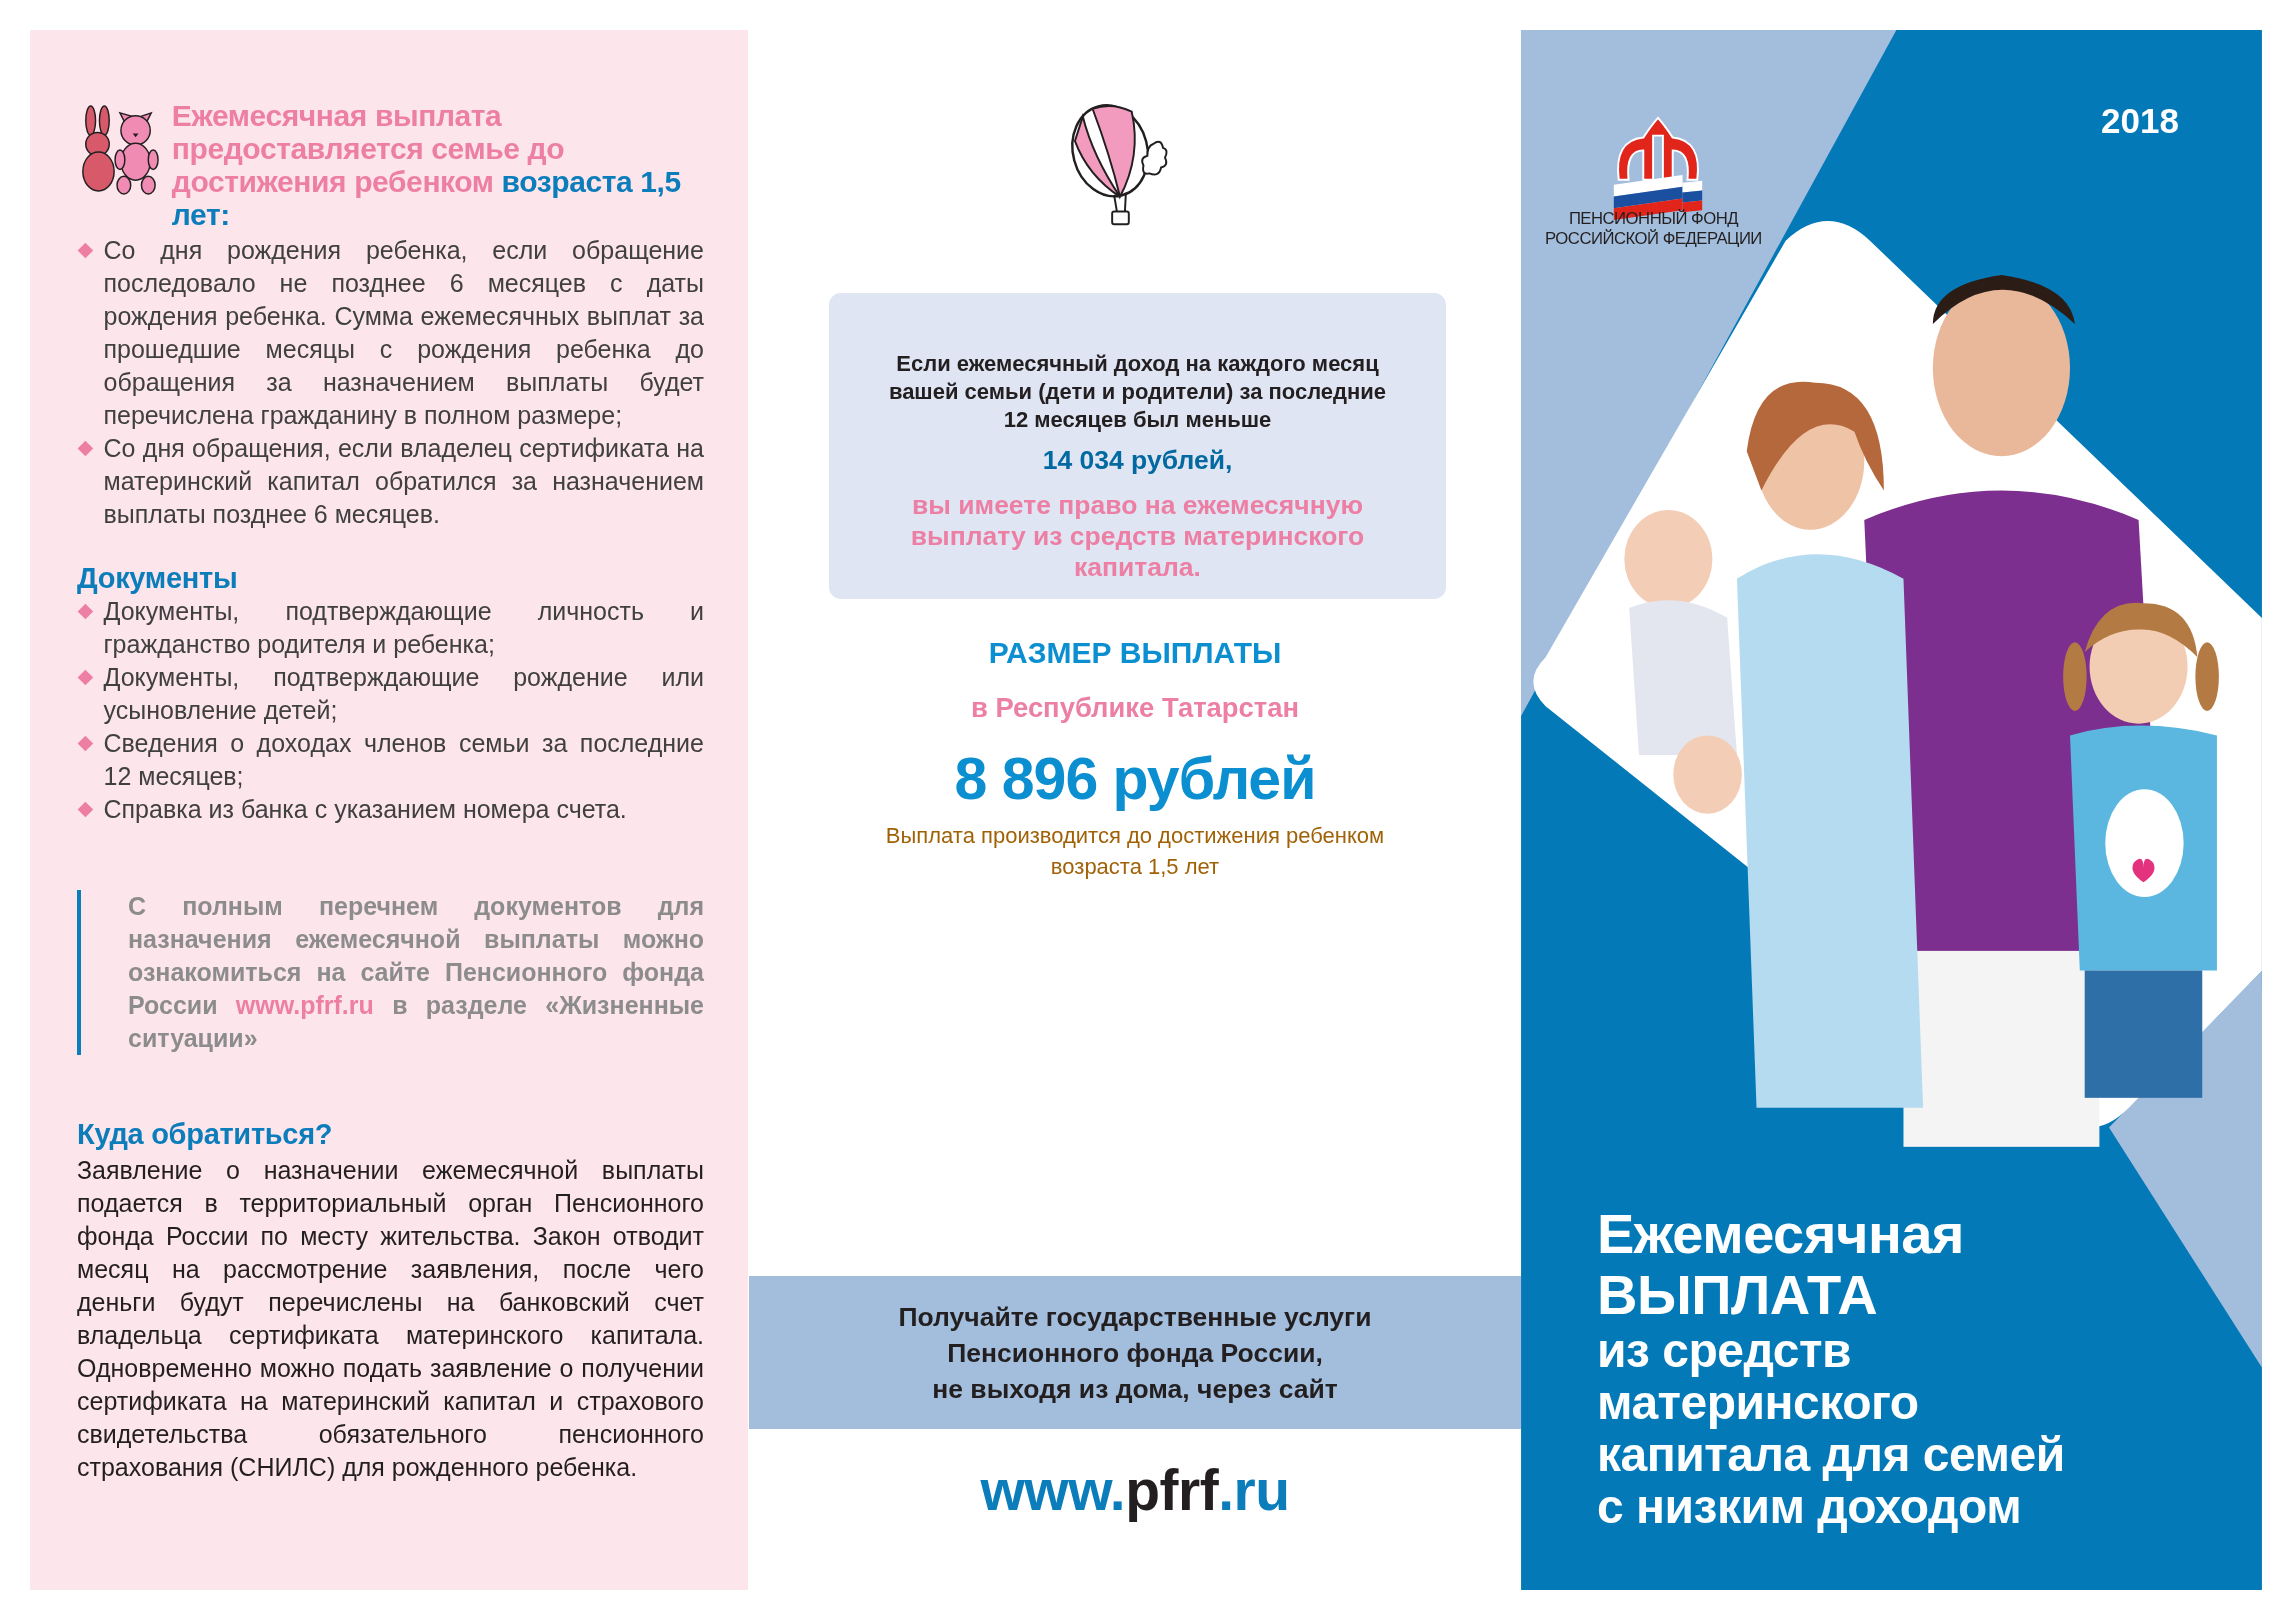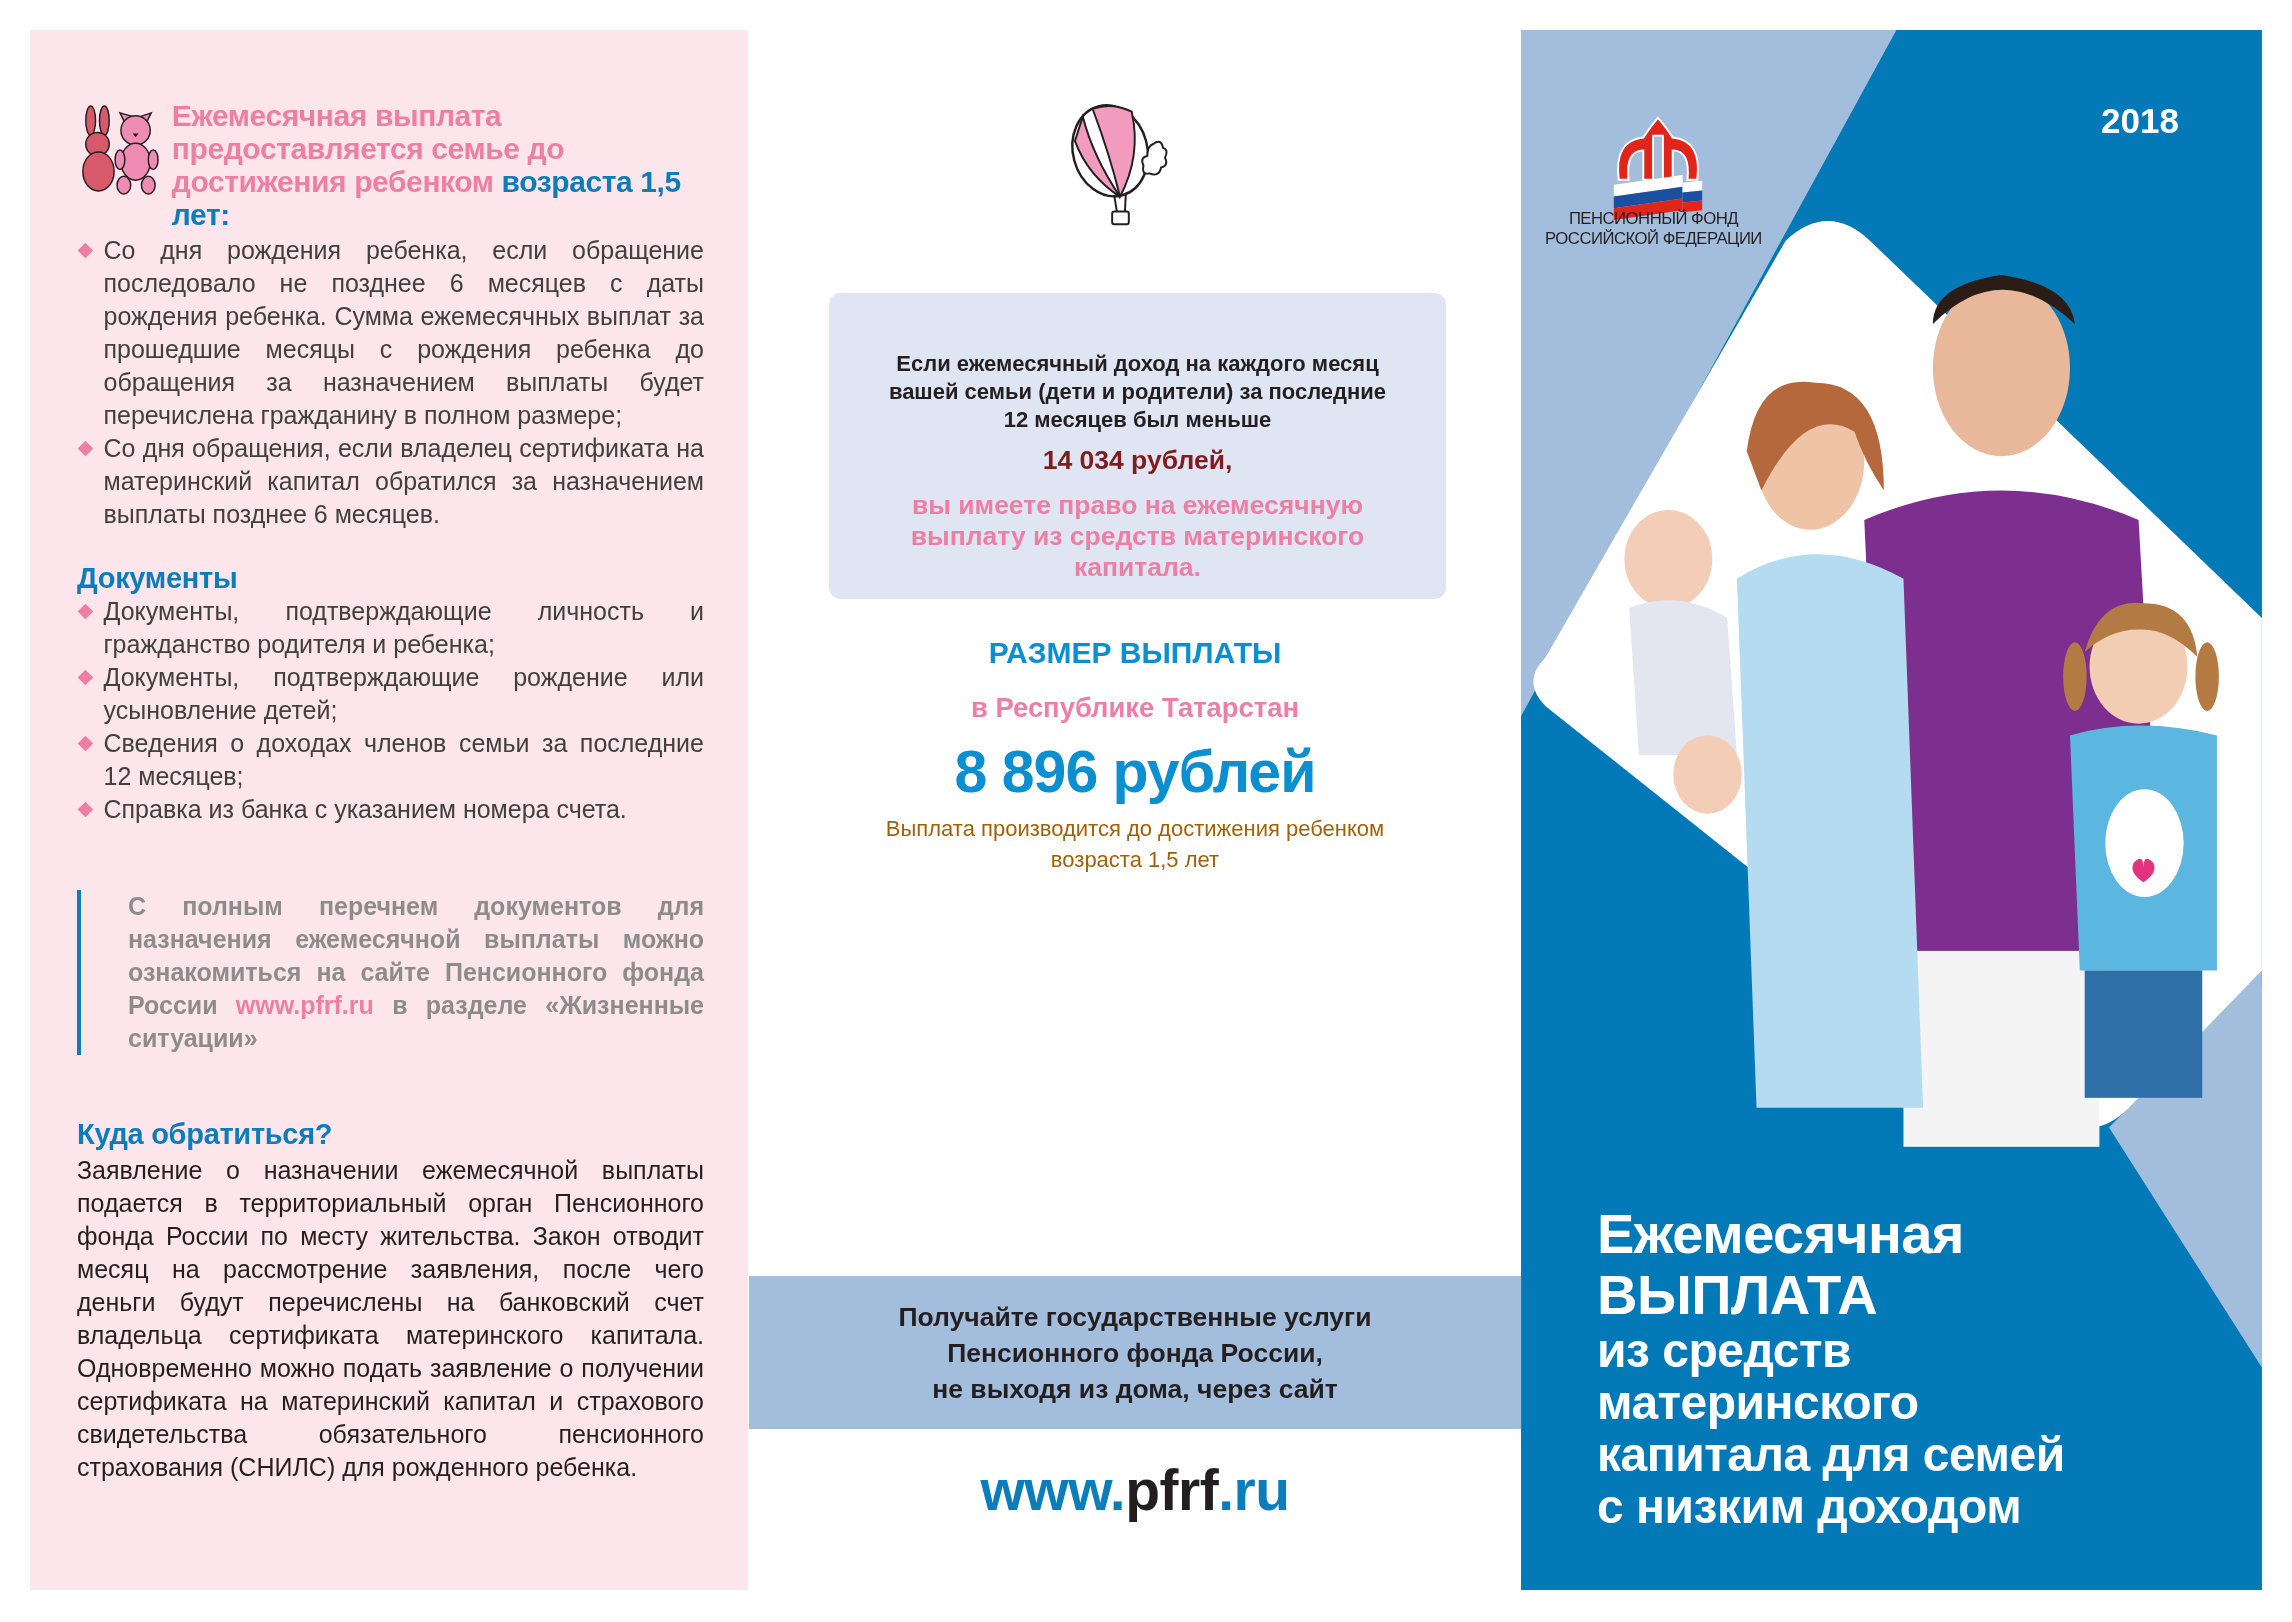--- a/index.html
+++ b/index.html
@@ -29,27 +29,27 @@
   .note { position: absolute; left: 47px; top: 860px; width: 627px; padding-left: 47px; border-left: 4.9px solid #0b7dbb; font-weight: bold; font-size: 25px; line-height: 33px; color: #8c8c8c; text-align: justify; }
   .note .link { color: #ec7fa3; }
 
   #where-title { top: 1088px; }
   .where-text { position: absolute; left: 47px; top: 1124px; width: 627px; font-size: 25px; line-height: 33px; text-align: justify; color: #231f20; }
 
   
   .balloon { position: absolute; left: 314px; top: 67px; width: 113px; height: 137px; }
   .income-box { position: absolute; left: 80px; top: 263px; width: 617px; height: 306px; background: #dfe5f3; border-radius: 11.8px; text-align: center; padding-top: 57px; }
   .income-box .cond { font-weight: bold; font-size: 22px; line-height: 28px; color: #231f20; }
-  .income-box .amount { font-weight: bold; font-size: 26.5px; line-height: 33px; color: #7f1d1d; margin-top: 9.8px; }
+  .income-box .amount { font-weight: bold; font-size: 26.5px; line-height: 33px; color: #0369a1; margin-top: 9.8px; }
   .income-box .right { font-weight: bold; font-size: 26.5px; line-height: 31px; color: #ec7fa3; margin-top: 9.8px; }
 
   .size-block { position: absolute; left: 0; top: 606px; width: 772px; text-align: center; }
   .size-title { font-weight: bold; font-size: 30px; color: #0b8fd0; }
   .size-region { font-weight: bold; font-size: 27.4px; color: #ec7fa3; margin-top: 21.6px; }
-  .size-amount { font-weight: bold; font-size: 59px; color: #0b8fd0; margin-top: 14px; letter-spacing: -1px; }
+  .size-amount { font-weight: bold; font-size: 59px; color: #0b8fd0; margin-top: 21px; letter-spacing: -1px; }
   .size-note { font-size: 22px; line-height: 31px; color: #a16207; margin-top: 7.8px; text-align: center; }
 
   .gosuslugi-band { position: absolute; left: 0; top: 1246px; width: 772px; height: 153px; background: #a3bedc; text-align: center; padding-top: 22.5px; font-weight: bold; font-size: 26.5px; line-height: 36px; color: #231f20; }
   .site { position: absolute; left: 0; top: 1427px; width: 772px; text-align: center; font-weight: bold; font-size: 57px; letter-spacing: -0.5px; }
   .site .blue { color: #0b7dbb; }
   .site .dark { color: #231f20; }
 
   
   .bg-shapes { position: absolute; left: 0; top: 0; width: 741px; height: 1560px; }
   .logo { position: absolute; left: 83px; top: 86px; width: 108px; height: 108px; }

